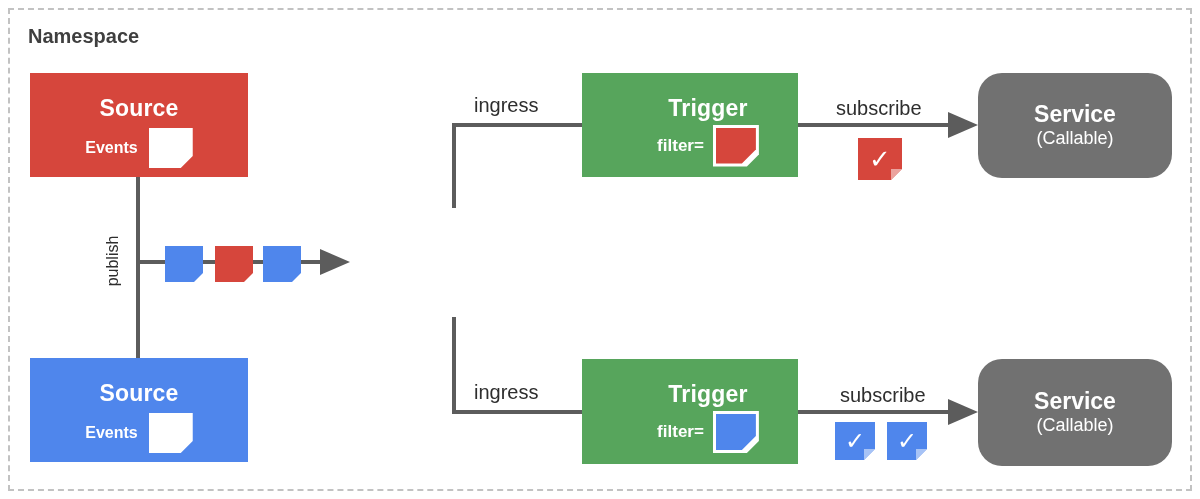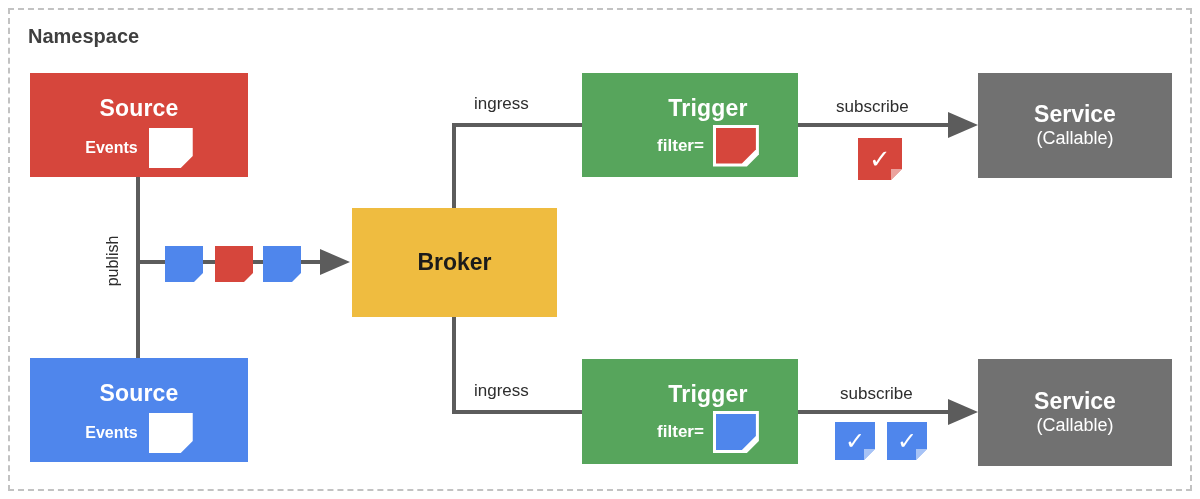--- a/index.html
+++ b/index.html
@@ -30,30 +30,30 @@
   .events-label { font-size:16px; font-weight:700; }
   .white-note { width:44px; height:40px; background:var(--white); }
 
   .filter-row { display:flex; align-items:center; gap:9px; margin-top:3px; }
   .filter-label { font-size:17px; font-weight:700; }
   .filter-note { position:relative; width:46px; height:42px; background:var(--white); }
   .filter-note .inner { position:absolute; left:3px; top:3px; right:3px; bottom:3px; }
 
   .broker { justify-content:center; color:#1B1B1B; font-size:23px; font-weight:700; }
 
-  .service { justify-content:center; text-align:center; }
+  .service { justify-content:center; text-align:center;border-radius:24px; }
   .service-title { font-size:23px; font-weight:700; line-height:1.15; }
   .service-sub   { font-size:18px; font-weight:400; line-height:1.2; }
 
   .ln  { position:absolute; background:var(--line); }
   .arr { position:absolute; width:0; height:0;
     border-top:13px solid transparent; border-bottom:13px solid transparent;
     border-left:30px solid var(--line); }
 
-  .edge-label { position:absolute; font-size:17px; color:var(--text); }
+  .edge-label { position:absolute; font-size:20px; color:var(--text); }
   .publish-label { position:absolute; left:83px; top:252px; width:60px; text-align:center;
     font-size:16px; color:var(--text); transform:rotate(-90deg); }
 
   .evt { position:absolute; width:38px; height:36px; z-index:2; }
 
   .check-note { position:absolute; display:flex; align-items:center; justify-content:center;
     color:#fff; font-size:26px; font-weight:600; z-index:2; }
   .check-note .fold, .filter-fold { position:absolute; right:0; bottom:0; width:11px; height:11px;
     background:rgba(255,255,255,.5); clip-path:polygon(0 0,100% 0,0 100%); }
 
@@ -88,23 +88,20 @@
 
   <div class="ln" style="left:136px; top:177px; width:4px; height:181px;"></div>
   <div class="publish-label">publish</div>
   <div class="ln" style="left:140px; top:260px; width:182px; height:4px;"></div>
   <div class="arr" style="left:320px; top:249px;"></div>
 
   <div class="evt blue-bg cut9" style="left:165px; top:246px;"></div>
   <div class="evt red-bg cut9" style="left:215px; top:246px;"></div>
   <div class="evt blue-bg cut9" style="left:263px; top:246px;"></div>
 
-  <div class="box broker yellow-bg" style="left:352px; top:208px; width:205px; height:109px;">
-    <div>Broker</div>
-  </div>
 
   <div class="ln" style="left:452px; top:125px; width:4px; height:83px;"></div>
   <div class="ln" style="left:452px; top:123px; width:130px; height:4px;"></div>
   <div class="edge-label" style="left:474px; top:94px;">ingress</div>
 
   <div class="box trigger green-bg" style="left:582px; top:73px; width:216px; height:104px;">
     <div class="box-title">Trigger</div>
     <div class="filter-row">
       <span class="filter-label">filter=</span>
       <span class="filter-note cut12">

